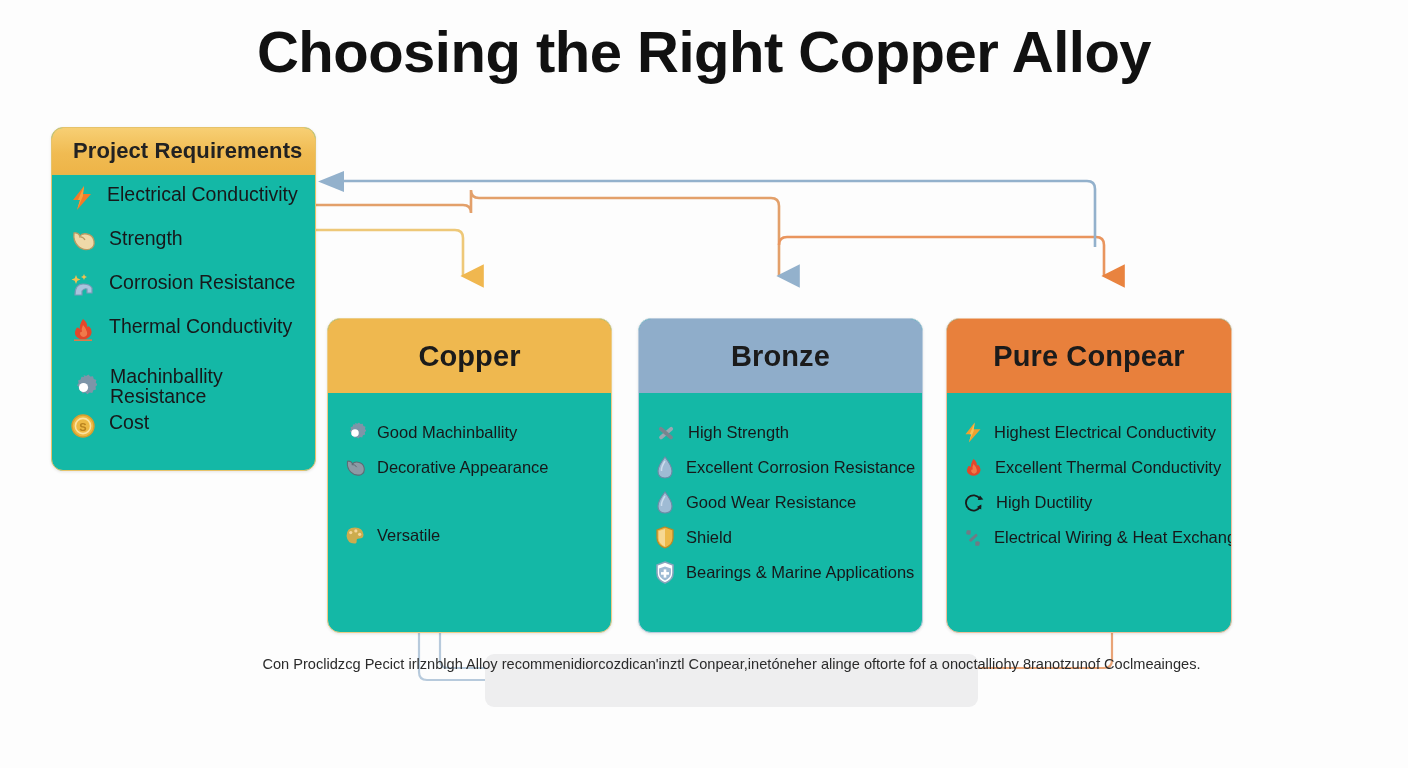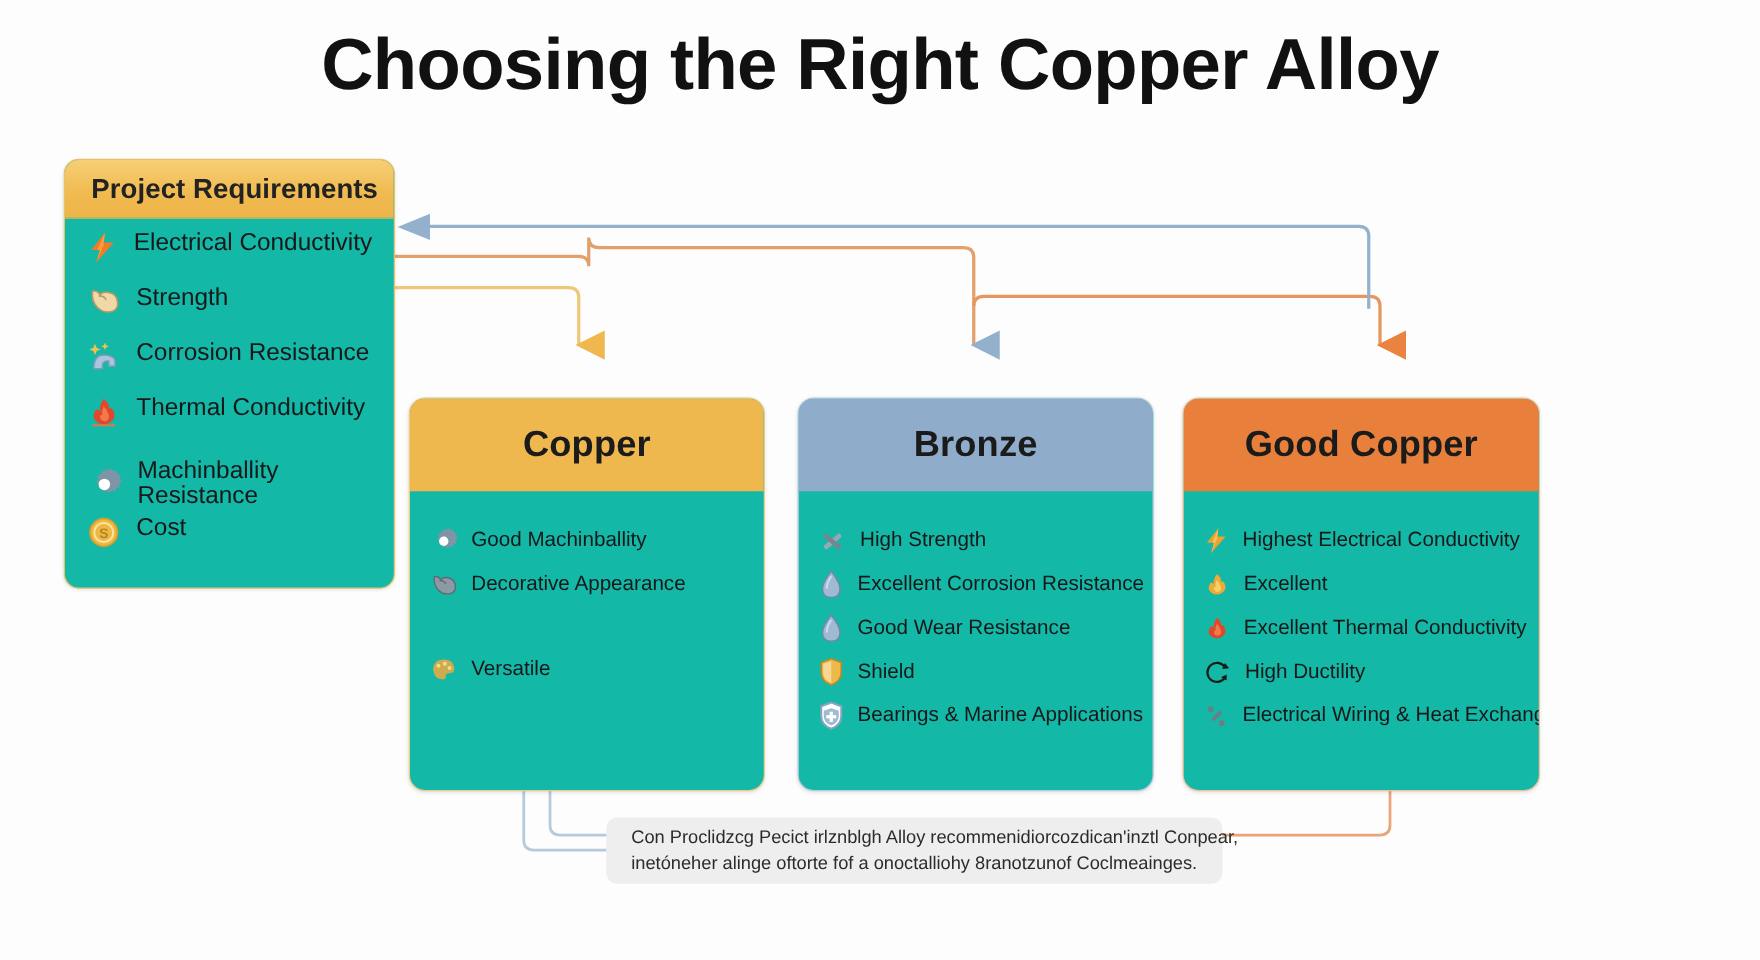--- a/index.html
+++ b/index.html
@@ -69,21 +69,21 @@
   .feat-label{font-size:16.5px;color:#17181a;white-space:nowrap;}
   .spacer{height:33px;}
 
   
   .ico{flex:0 0 auto;display:block;}
 
   
   #note{
     position:absolute;left:485px;top:654px;width:493px;height:53px;
     background:#eeeeef;border-radius:9px;
-    display:flex;flex-direction:column;justify-content:center;
+    display:flex;flex-direction:row;justify-content:center;
     padding:0 20px;box-sizing:border-box;
   }
   #note .ln{
     font-size:14.6px;color:#2b2b2b;line-height:1.42;white-space:nowrap;
   }
 </style>
 </head>
 <body>
 
 <div id="stage">
@@ -261,38 +261,31 @@
           <rect x="8.7" y="8.4" width="2.6" height="8.2" fill="#ffffff"></rect>
           <rect x="6" y="11.1" width="8" height="2.6" fill="#ffffff"></rect>
         </svg>
         <span class="feat-label">Bearings &amp; Marine Applications</span>
       </div>
 
     </div>
   </div>
 
   <div class="card" id="copper">
-    <div class="card-head">Good Copper</div>
+    <div class="card-head">Pure Conpear</div>
     <div class="card-body">
 
       <div class="feat">
         <svg class="ico" width="20" height="23" viewBox="0 0 24 26">
           <polygon points="14,1 3,15 10,15 7,25 21,9 13,9" fill="#eea12f"></polygon>
           <polygon points="14,1 8,15 10,15 7,25 13,11 13,9" fill="#f7c155"></polygon>
         </svg>
         <span class="feat-label">Highest Electrical Conductivity</span>
       </div>
 
-      <div class="feat">
-        <svg class="ico" width="21" height="22" viewBox="0 0 26 26">
-          <path d="M13 2 Q9 8 10 12 Q7 9 6 12 Q3 18 8 21 Q13 24 18 21 Q23 18 21 12 Q19 8 17 10 Q18 6 13 2 Z" fill="#edaa34"></path>
-          <path d="M13 8 Q11 12 12 15 Q10 14 10 17 Q11 20 14 20 Q18 19 17 15 Q16 11 13 8 Z" fill="#f7cf68"></path>
-        </svg>
-        <span class="feat-label">Excellent</span>
-      </div>
 
       <div class="feat">
         <svg class="ico" width="21" height="22" viewBox="0 0 26 26">
           <path d="M13 2 Q9 8 10 12 Q7 9 6 12 Q3 18 8 21 Q13 24 18 21 Q23 18 21 12 Q19 8 17 10 Q18 6 13 2 Z" fill="#e2472b"></path>
           <path d="M13 8 Q11 12 12 15 Q10 14 10 17 Q11 20 14 20 Q18 19 17 15 Q16 11 13 8 Z" fill="#f07a4a"></path>
         </svg>
         <span class="feat-label">Excellent Thermal Conductivity</span>
       </div>
 
       <div class="feat">

